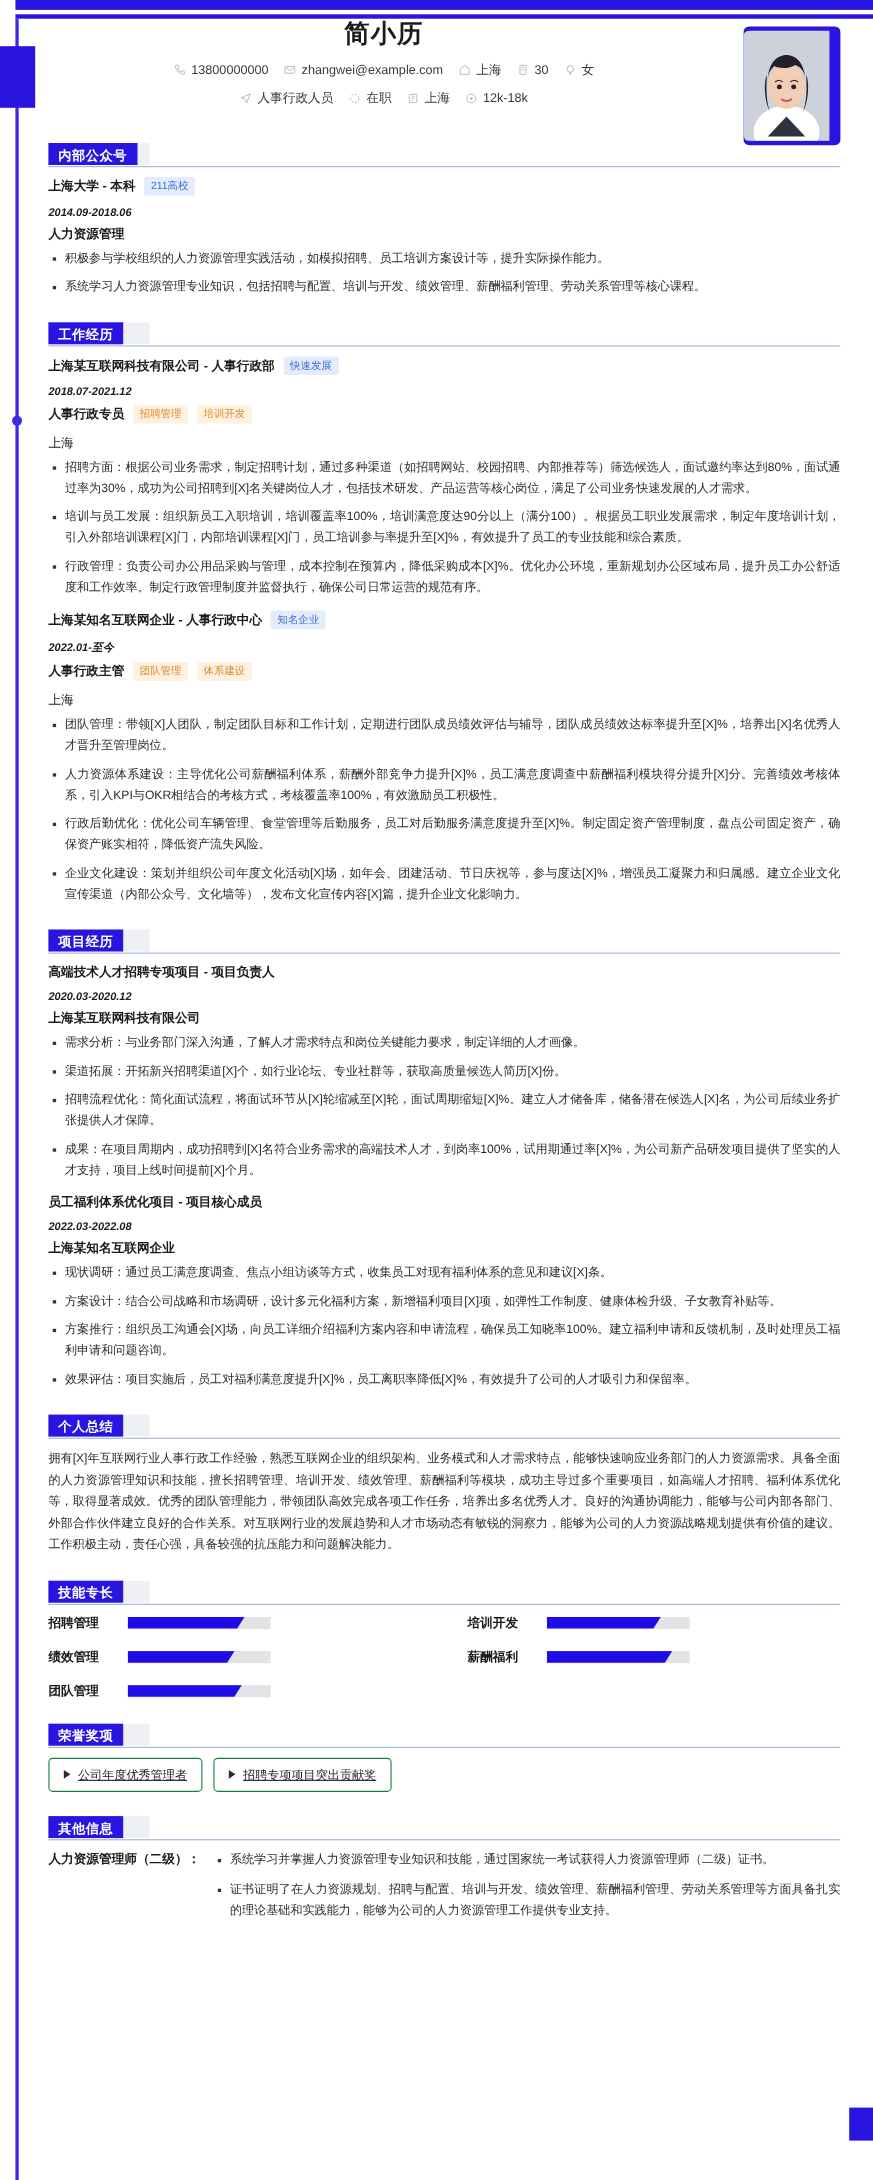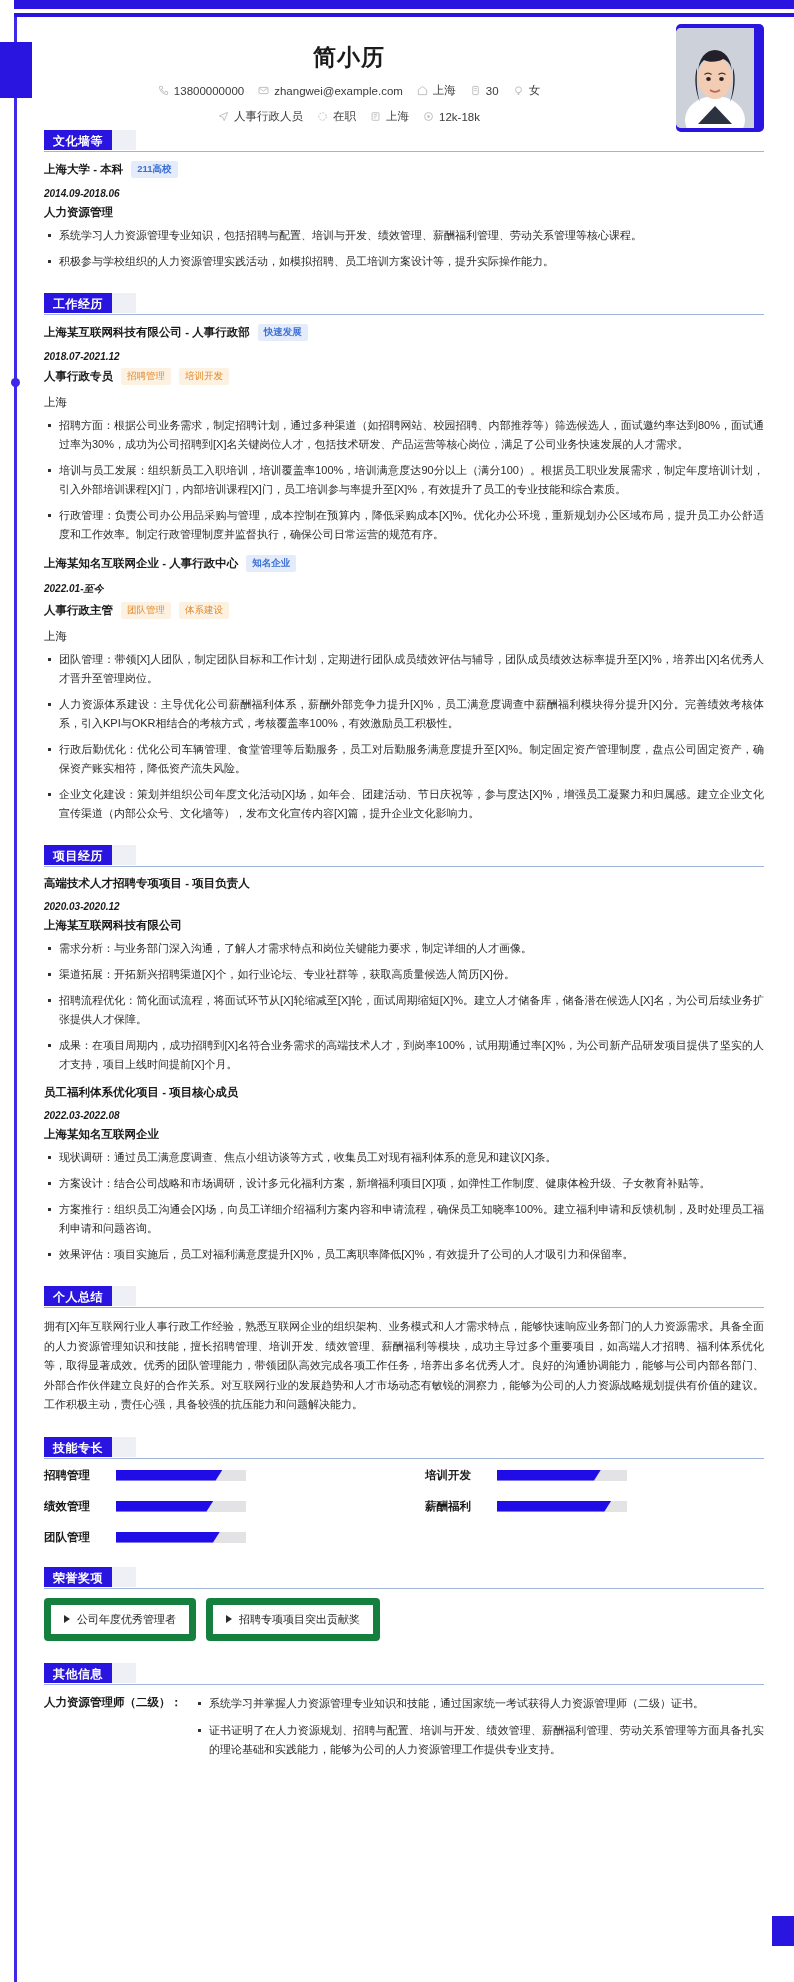--- a/index.html
+++ b/index.html
@@ -36,21 +36,21 @@
     border-radius: 50%; background: #3c2ae8;
   }
   .corner-block {
     position: absolute; right: 0px; top: 1916px; width: 22px; height: 30px;
     background: #2a15e0;
   }
 
   .page { position: relative; padding: 0 30px 0 44px; }
 
   
-  .header { position: relative; padding-top: 42px; height: 108px; }
+  .header { position: relative; padding-top: 15px; height: 108px; }
   .name {
     text-align: center; font-size: 23px; font-weight: 700; color: #1b1b1b;
     letter-spacing: 1px; margin-right: 110px; line-height: 30px;
   }
   .contact-row {
     display: flex; justify-content: center; align-items: center;
     gap: 14px; margin-top: 11px; margin-right: 110px;
     font-size: 11.5px; color: #3a3a3a; flex-wrap: wrap;
   }
   .contact-item { display: flex; align-items: center; gap: 5px; white-space: nowrap; justify-content: center; }
@@ -92,21 +92,21 @@
     display: flex; justify-content: space-between; align-items: baseline;
     gap: 10px; margin-bottom: 6px; flex-direction: column;
   }
   .entry-left { display: flex; align-items: center; gap: 8px; flex: 1; min-width: 0; }
   .entry-title { font-size: 11.5px; font-weight: 700; color: #1a1a1a; }
   .entry-date { font-size: 10px; font-weight: 700; color: #1a1a1a; white-space: nowrap; font-style: italic; }
   .entry-sub { font-size: 11.5px; font-weight: 700; color: #1a1a1a; }
   .entry-loc { font-size: 11.5px; color: #1a1a1a; white-space: nowrap; }
   .badge-blue {
     font-size: 9.5px; color: #3b6fd4; background: #e4ecfb;
-    padding: 2px 6px; border-radius: 2px; font-weight: 700; white-space: nowrap;
+    padding: 2px 6px; border-radius: 2px; font-weight: 400; white-space: nowrap;
   }
   .tag-orange {
     font-size: 9.5px; color: #e08a2e; background: #fdf2e2;
     padding: 2px 6px; border-radius: 2px; white-space: nowrap;
   }
 
   ul.bullets { list-style: none; }
   ul.bullets li {
     position: relative; padding-left: 15px; margin-bottom: 7px;
     font-size: 11px; line-height: 19px; color: #2b2b2b; text-align: justify;
@@ -130,22 +130,22 @@
   }
   .skill-fill {
     position: absolute; left: 0; top: 0; bottom: 0; background: #1f0ce6;
     clip-path: polygon(0 0, 100% 0, calc(100% - 7px) 100%, 0 100%);
   }
 
   
   .honors { display: flex; gap: 10px; flex-wrap: wrap; margin-top: 4px; }
   .honor {
     display: flex; align-items: center; gap: 7px;
-    border: 7px solid #15803d; border-radius: 4px;
-    padding: 7px 13px; font-size: 11px; color: #1f1f1f; background: #fff;
+    border: 1px solid #15803d; border-radius: 4px;
+    padding: 7px 13px; font-size: 11px; color: #1f1f1f; background: #fff; text-decoration: underline;
   }
   .honor .tri {
     width: 0; height: 0; border-left: 6px solid #2b2b2b;
     border-top: 4px solid transparent; border-bottom: 4px solid transparent;
   }
 
   
   .other-row { display: flex; gap: 12px; align-items: flex-start; }
   .other-label { font-size: 11.5px; font-weight: 700; color: #1a1a1a; flex: none; white-space: nowrap; padding-top: 1px; }
   .other-body { flex: 1; }
@@ -262,37 +262,37 @@
           <path d="M28.5 46.5c2-1.6 5-1.6 7 0M42.5 46.5c2-1.6 5-1.6 7 0" stroke="#3a2c2a" stroke-width="1.1" fill="none"></path>
           <path d="M34 62c3 2.2 7 2.2 10 0" stroke="#b9625f" stroke-width="1.6" fill="none"></path>
         </svg>
       </div>
     </div>
   </div>
 
   <div class="sec">
     <div class="sec-head">
       <div class="tab-tail"></div>
-      <div class="tab">文化墙等</div>
+      <div class="tab">内部公众号</div>
       <div class="rule"></div>
     </div>
     <div class="entry">
       <div class="entry-row">
         <div class="entry-left">
           <span class="entry-title">上海大学 - 本科</span>
           <span class="badge-blue">211高校</span>
         </div>
         <span class="entry-date">2014.09-2018.06</span>
       </div>
       <div class="entry-row">
         <span class="entry-sub">人力资源管理</span>
       </div>
       <ul class="bullets">
+        <li>积极参与学校组织的人力资源管理实践活动，如模拟招聘、员工培训方案设计等，提升实际操作能力。</li>
         <li>系统学习人力资源管理专业知识，包括招聘与配置、培训与开发、绩效管理、薪酬福利管理、劳动关系管理等核心课程。</li>
-        <li>积极参与学校组织的人力资源管理实践活动，如模拟招聘、员工培训方案设计等，提升实际操作能力。</li>
       </ul>
     </div>
   </div>
 
   <div class="sec">
     <div class="sec-head">
       <div class="tab-tail"></div>
       <div class="tab">工作经历</div>
       <div class="rule"></div>
     </div>

